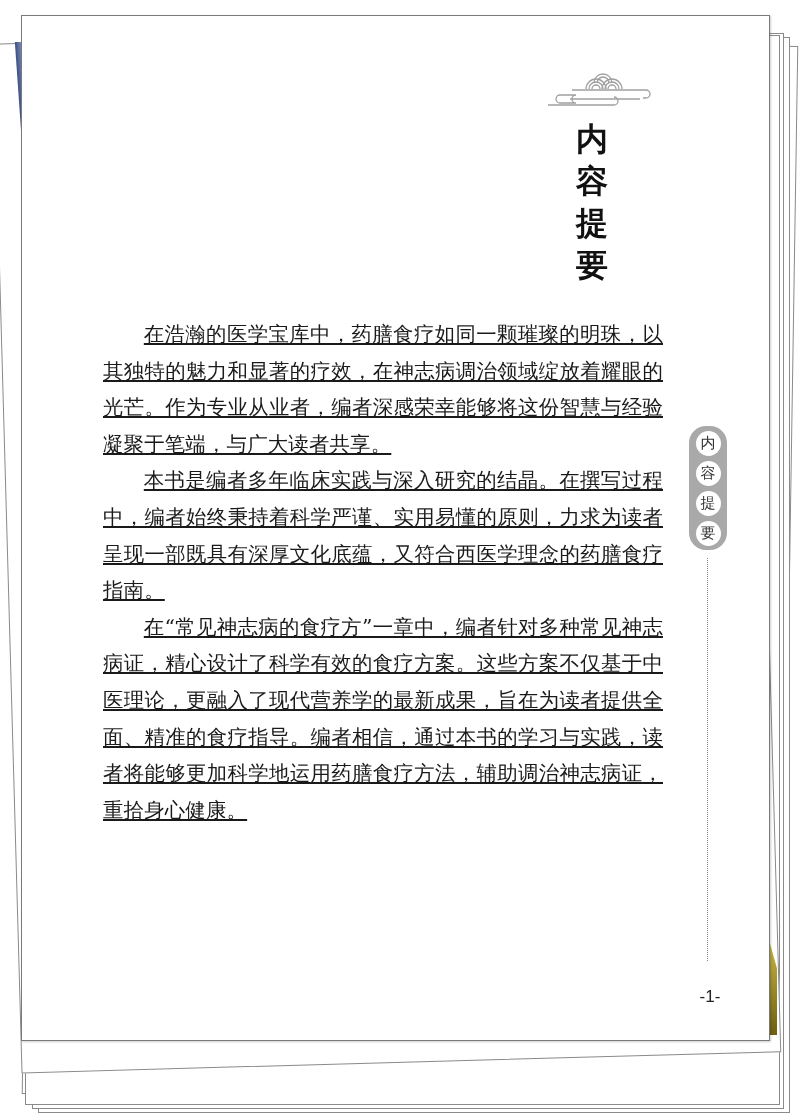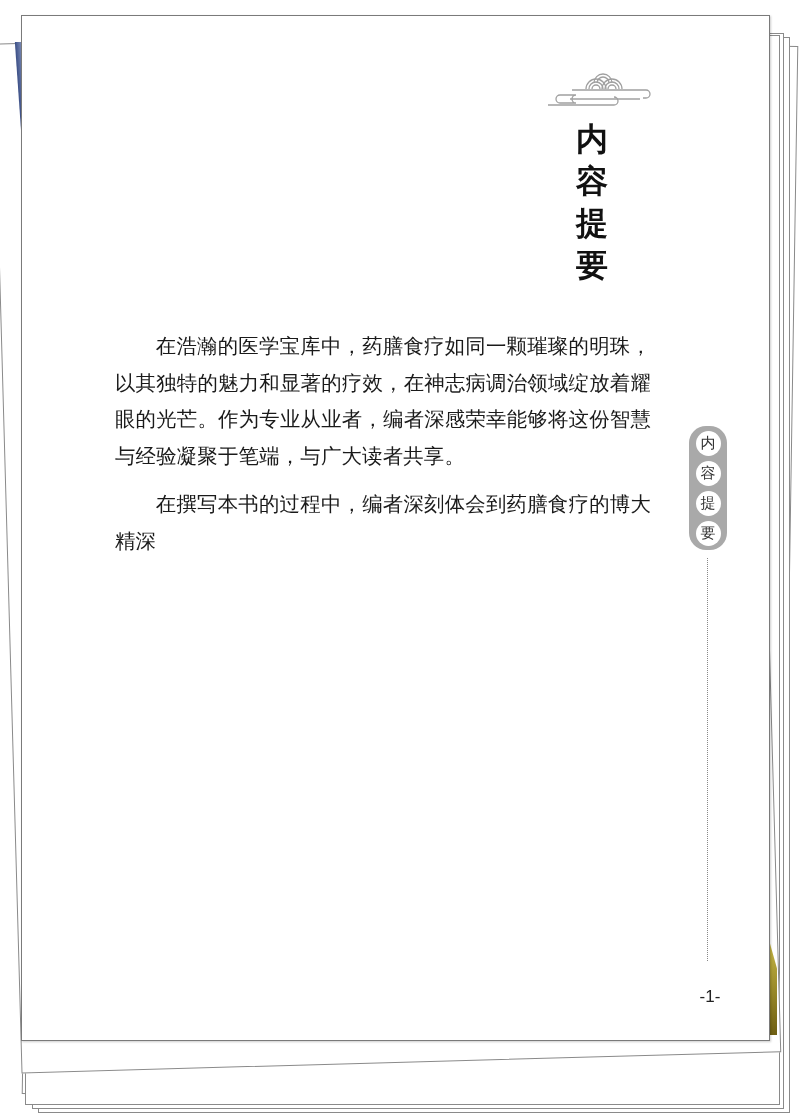--- a/index.html
+++ b/index.html
@@ -41,21 +41,21 @@
   .dots { position:absolute; left:707px; top:558px; width:0; height:403px; border-left:1px dotted #888; }
   .page-num {
     position:absolute; left:690px; top:987px; width:40px; text-align:center;
     font-family:"Liberation Sans", sans-serif; font-size:17px; color:#222;
   }
   .body-text {
     position:absolute; left:103px; top:316px; width:560px;
     font-size:20.4px; line-height:36.6px; color:#1a1a1a;
     text-align:justify; text-justify:inter-character; letter-spacing:0.2px;
   }
-  .body-text p { margin:12px; text-indent:2em; }
+  .body-text p { margin:0; text-indent:2em;text-decoration:underline; }
 </style>
 </head>
 <body>
 
 <div class="sheet back5"></div>
 <div class="sheet back4"></div>
 <div class="sheet back3"></div>
 <div class="sheet back2"></div>
 <div class="sheet back1"></div>
 <div class="back-blue"></div>
@@ -90,16 +90,17 @@
 <div class="side-tab">
   <div class="c">内</div>
   <div class="c">容</div>
   <div class="c">提</div>
   <div class="c">要</div>
 </div>
 <div class="dots"></div>
 
 <div class="body-text">
   <p>在浩瀚的医学宝库中，药膳食疗如同一颗璀璨的明珠，以其独特的魅力和显著的疗效，在神志病调治领域绽放着耀眼的光芒。作为专业从业者，编者深感荣幸能够将这份智慧与经验凝聚于笔端，与广大读者共享。</p>
-  <p>在撰写本书的过程中，编者深刻体会到药膳食疗的博大精深</p>
+  <p>本书是编者多年临床实践与深入研究的结晶。在撰写过程中，编者始终秉持着科学严谨、实用易懂的原则，力求为读者呈现一部既具有深厚文化底蕴，又符合西医学理念的药膳食疗指南。</p>
+  <p>在“常见神志病的食疗方”一章中，编者针对多种常见神志病证，精心设计了科学有效的食疗方案。这些方案不仅基于中医理论，更融入了现代营养学的最新成果，旨在为读者提供全面、精准的食疗指导。编者相信，通过本书的学习与实践，读者将能够更加科学地运用药膳食疗方法，辅助调治神志病证，重拾身心健康。</p>
 </div>
 
 <div class="page-num">-1-</div>
 
 </body></html>

